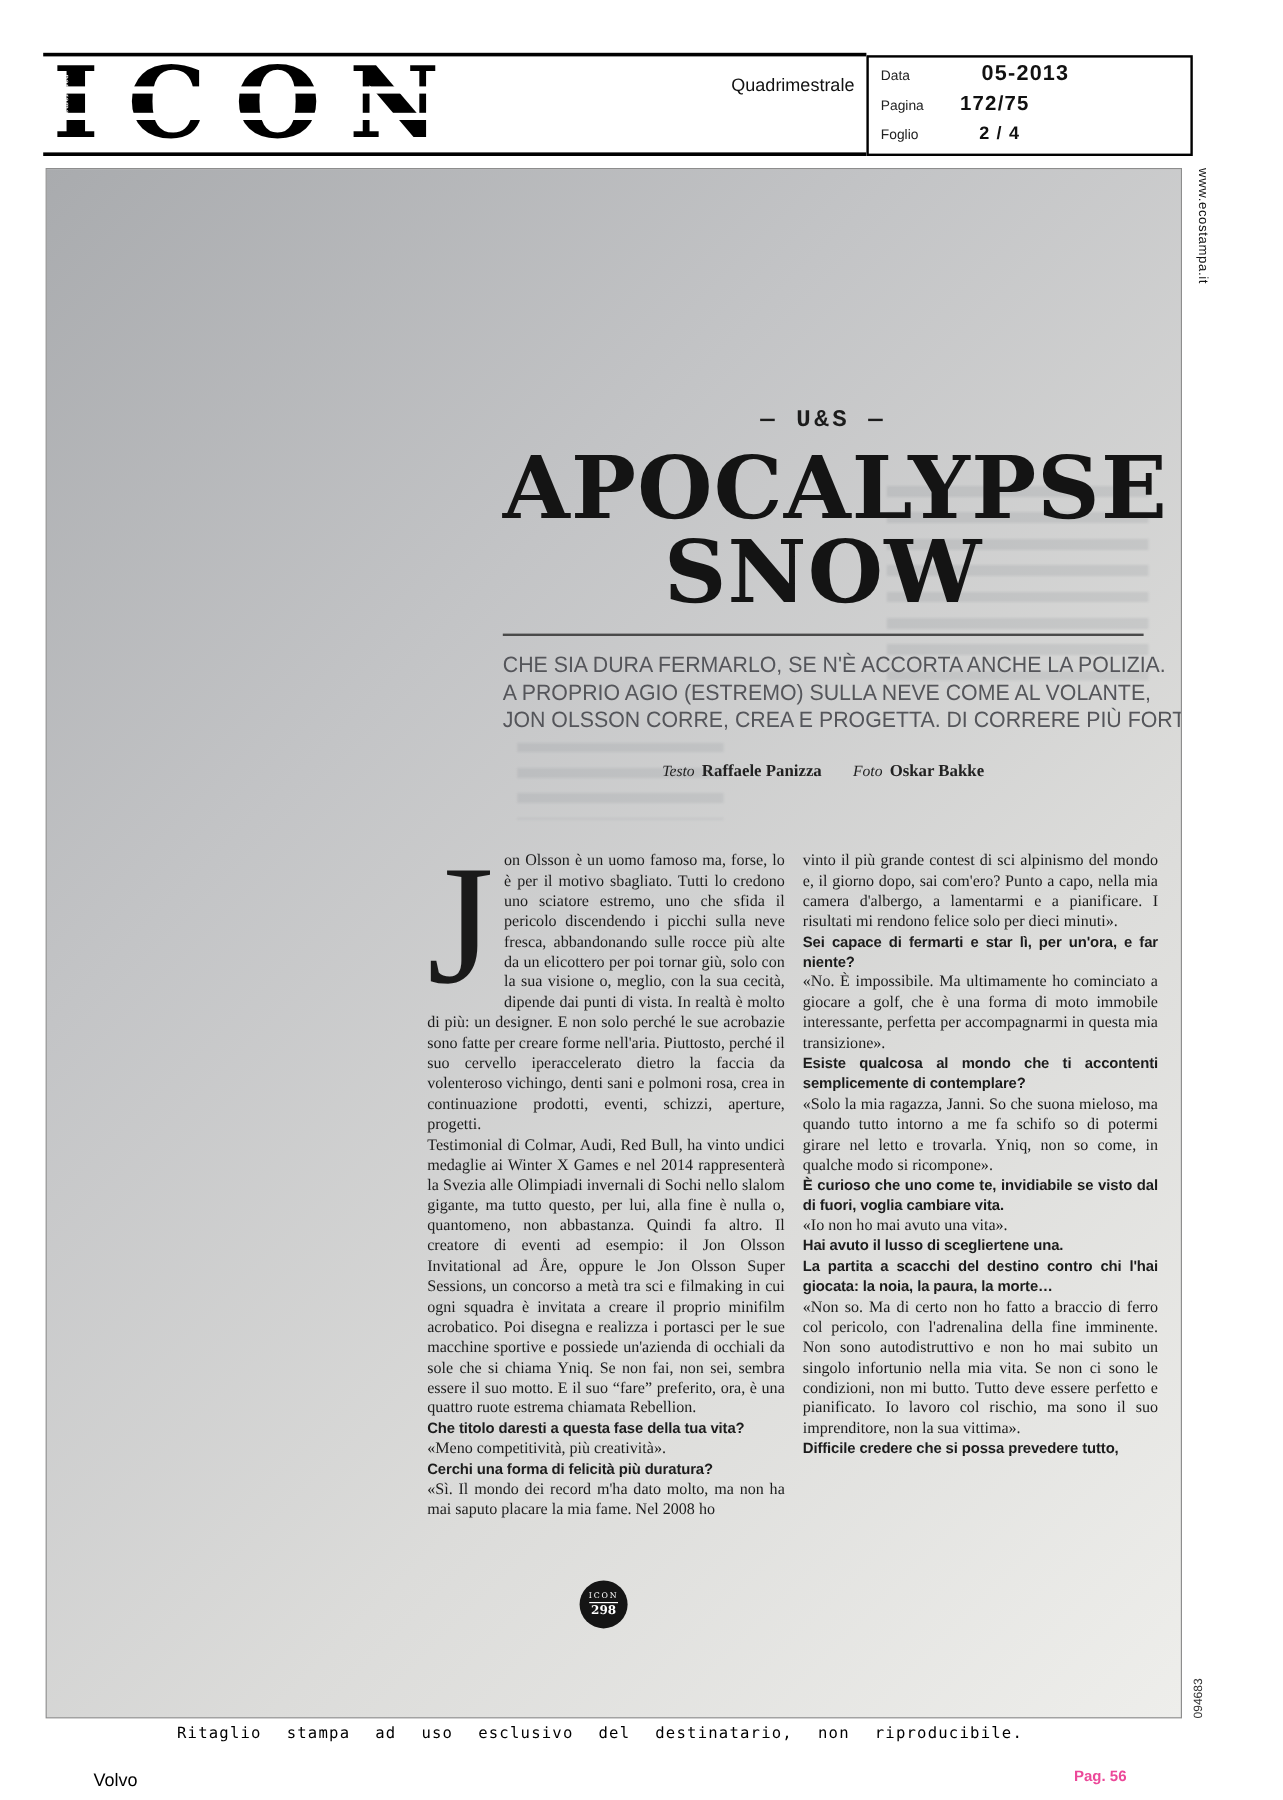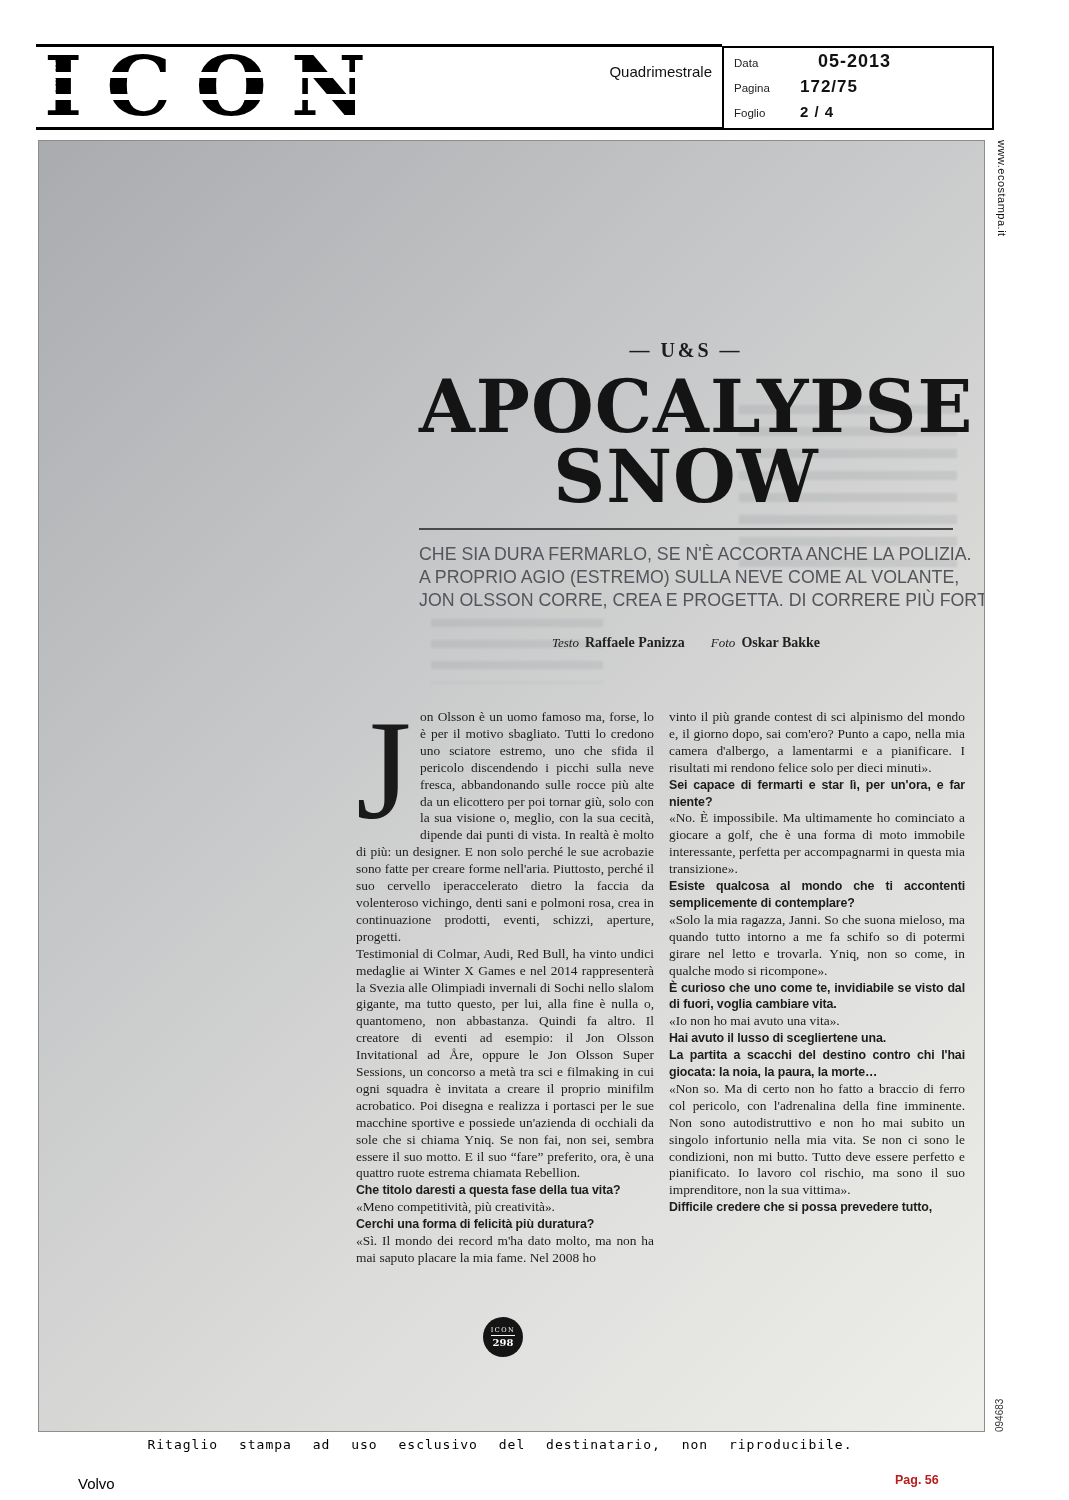--- a/index.html
+++ b/index.html
@@ -23,21 +23,21 @@
   .periodicity{ position:absolute; left:598px; top:63px; width:114px; text-align:right;
                 font-family:"Liberation Sans", sans-serif; font-size:15px; color:#111; }
 
   .info-box   { position:absolute; left:722px; top:46px; width:272px; height:84px;
                 border:2px solid #000; background:#fff; }
   .info-row   { display:flex; align-items:baseline; height:26px; padding:3px 0 0 10px; }
   .info-label { font-family:"Liberation Sans", sans-serif; font-size:11.5px; color:#222; width:62px; }
   .info-value { font-family:"Liberation Sans", sans-serif; font-weight:700; letter-spacing:1px; color:#111; }
   .info-row:nth-child(1) .info-value { font-size:18px; margin-left:22px; }
   .info-row:nth-child(2) .info-value { font-size:17px; margin-left:4px; }
-  .info-row:nth-child(3) .info-value { font-size:15px; margin-left:4px; }
+  .info-row:nth-child(3) .info-value { font-size:15px; margin-left:20px; }
 
   
   .site-vert  { position:absolute; left:996px; top:140px; height:150px;
                 writing-mode:vertical-rl; font-family:"Liberation Sans", sans-serif;
                 font-size:11px; color:#111; letter-spacing:0.5px; }
   .code-vert  { position:absolute; left:994px; top:1362px; height:70px;
                 writing-mode:vertical-rl; transform:rotate(180deg);
                 font-family:"Liberation Sans", sans-serif; font-size:10px; color:#333; }
 
   
@@ -45,21 +45,21 @@
                 border:1px solid #8d8d8d; overflow:hidden;
                 background:linear-gradient(135deg, #a9abae 0%, #c3c4c6 32%, #dcdcda 66%, #eeeeeb 100%); }
 
   .ghost      { position:absolute; filter:blur(1px); }
   .ghost1     { left:700px; top:264px; width:218px; height:162px;
                 background:repeating-linear-gradient(180deg, rgba(70,80,90,0.10) 0 9px, transparent 9px 22px); }
   .ghost2     { left:392px; top:478px; width:172px; height:64px;
                 background:repeating-linear-gradient(180deg, rgba(70,80,90,0.09) 0 8px, transparent 8px 21px); }
 
   .headline-block { position:absolute; left:380px; top:198px; width:534px; text-align:center; }
-  .kicker     { font-family:Liberation Serif, serif; font-weight:bold; font-size:20px;
+  .kicker     { font-family:Liberation Mono, monospace; font-weight:bold; font-size:20px;
                 letter-spacing:3px; color:#1c1c1c; margin-bottom:10px; }
   .main-title { font-family:"DejaVu Serif", serif; font-weight:bold; font-size:72px;
                 line-height:70px; letter-spacing:1px; color:#141414; }
   .title-rule { height:2px; background:#4a4a4a; margin:16px 0 12px 0; }
   .standfirst { text-align:left; font-family:"Liberation Sans", sans-serif; font-size:18.5px;
                 line-height:23px; color:#54555a; transform:scaleX(0.96); transform-origin:0 0;
                 white-space:nowrap; }
   .byline     { margin-top:24px; font-size:13px; color:#222; }
   .byline .lab{ font-style:italic; font-family:"Liberation Serif", serif; margin-right:6px; }
   .byline .aut{ font-weight:bold; font-family:"Liberation Serif", serif; font-size:14px; }
@@ -84,21 +84,21 @@
                 border-bottom:1px solid #fff; padding-bottom:1px; margin-bottom:1px; }
   .badge-num  { font-family:"DejaVu Serif", serif; font-size:10px; font-weight:bold; }
 
   
   .disclaimer { position:absolute; left:0; top:1437px; width:1000px; text-align:center;
                 font-family:"DejaVu Sans Mono", monospace; font-size:13px;
                 letter-spacing:1px; word-spacing:12px; color:#000; }
   .client     { position:absolute; left:78px; top:1475px; font-family:"Liberation Sans", sans-serif;
                 font-size:15px; color:#000; }
   .page-ref   { position:absolute; left:895px; top:1473px; font-family:"Liberation Sans", sans-serif;
-                font-size:12.5px; font-weight:700; color:#b91c1c; }
+                font-size:12.5px; font-weight:700; color:#ec4899; }
 </style>
 </head>
 <body>
 
 <div class="top-rule"></div>
 <div class="bot-rule"></div>
 
 <div class="logo-wrap">
   <div class="logo">ICON</div>
   <div class="logo-stripe stripe-a"></div>

